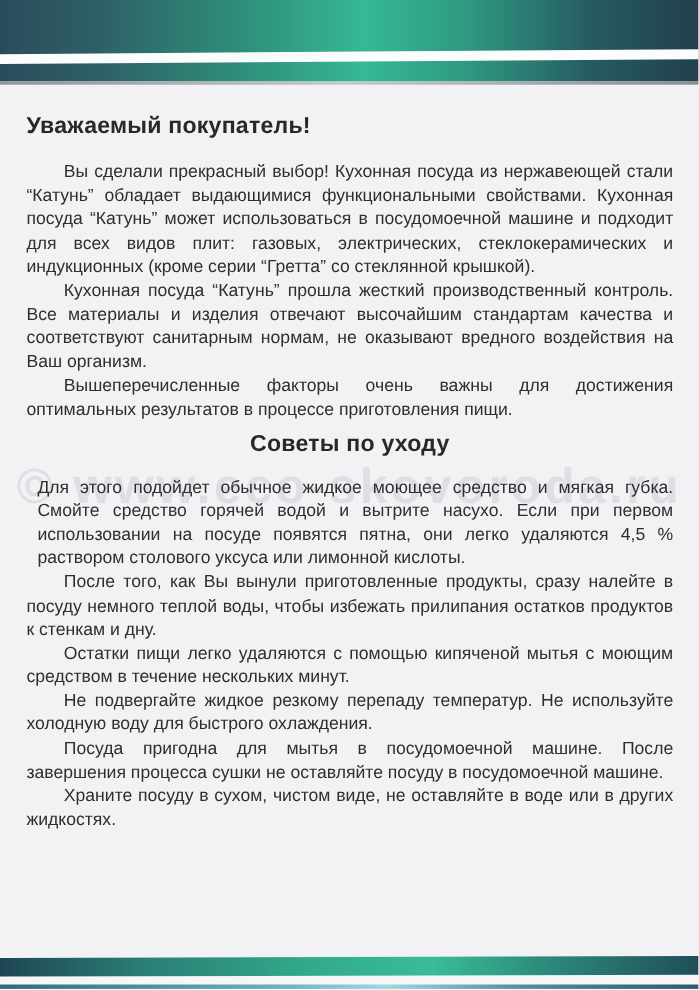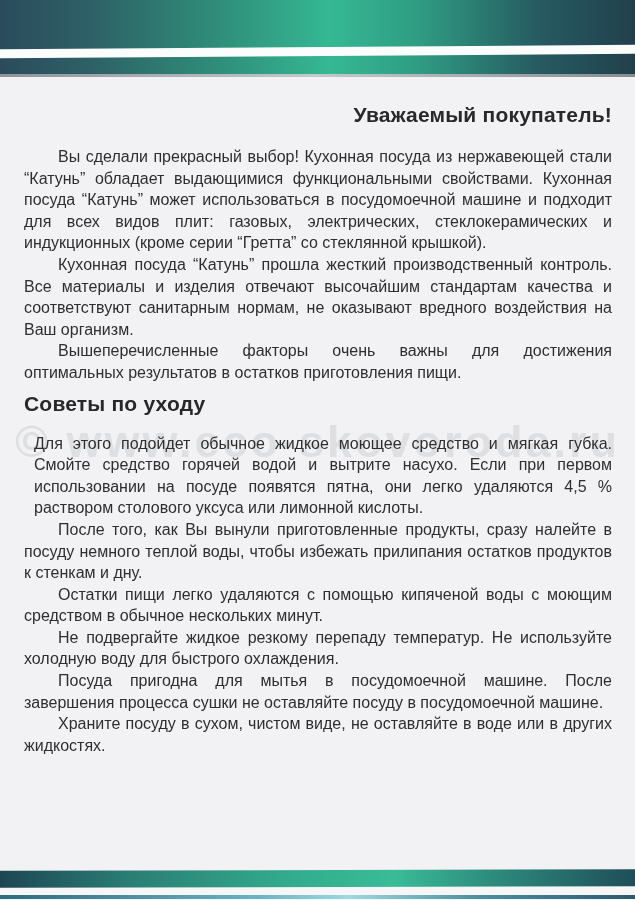--- a/index.html
+++ b/index.html
@@ -60,27 +60,28 @@
     pointer-events: none;
   }
 
   
   .content {
     position: absolute; top: 77px; left: 0; right: 0;
     padding: 0 23px 0 24px;
     color: #2e2e30;
   }
   h1.greeting-title {
-    text-align: right;
+    text-align: left;
     font-size: 21px; font-weight: 700;
     margin: 26px 0 19px 0;
     letter-spacing: 0.2px;
     color: #28282a;
   }
   h2.care-title {
+    text-align: center;
     font-size: 21px; font-weight: 700;
     margin: 8px 0 17px 0;
     letter-spacing: 0.2px;
     color: #28282a;
   }
   p.para {
     margin: 0;
     font-size: 16px;
     line-height: 21.6px;
     text-align: justify;
@@ -99,27 +100,27 @@
   <div class="top-band-edge"></div>
 
   <div class="watermark">© www.eco-skovoroda.ru</div>
 
   <div class="content">
 
     <h1 class="greeting-title">Уважаемый покупатель!</h1>
 
     <p class="para">Вы сделали прекрасный выбор! Кухонная посуда из нержавеющей стали “Катунь” обладает выдающимися функциональными свойствами. Кухонная посуда “Катунь” может использоваться в посудомоечной машине и подходит для всех видов плит: газовых, электрических, стеклокерамических и индукционных (кроме серии “Гретта” со стеклянной крышкой).</p>
     <p class="para">Кухонная посуда “Катунь” прошла жесткий производственный контроль. Все материалы и изделия отвечают высочайшим стандартам качества и соответствуют санитарным нормам, не оказывают вредного воздействия на Ваш организм.</p>
-    <p class="para">Вышеперечисленные факторы очень важны для достижения оптимальных результатов в остатков приготовления пищи.</p>
+    <p class="para">Вышеперечисленные факторы очень важны для достижения оптимальных результатов в процессе приготовления пищи.</p>
 
     <h2 class="care-title">Советы по уходу</h2>
 
     <p class="para no-indent">Для этого подойдет обычное жидкое моющее средство и мягкая губка. Смойте средство горячей водой и вытрите насухо. Если при первом использовании на посуде появятся пятна, они легко удаляются 4,5 % раствором столового уксуса или лимонной кислоты.</p>
     <p class="para">После того, как Вы вынули приготовленные продукты, сразу налейте в посуду немного теплой воды, чтобы избежать прилипания остатков продуктов к стенкам и дну.</p>
-    <p class="para">Остатки пищи легко удаляются с помощью кипяченой воды с моющим средством в обычное нескольких минут.</p>
+    <p class="para">Остатки пищи легко удаляются с помощью кипяченой мытья с моющим средством в течение нескольких минут.</p>
     <p class="para">Не подвергайте жидкое резкому перепаду температур. Не используйте холодную воду для быстрого охлаждения.</p>
     <p class="para">Посуда пригодна для мытья в посудомоечной машине. После завершения процесса сушки не оставляйте посуду в посудомоечной машине.</p>
     <p class="para">Храните посуду в сухом, чистом виде, не оставляйте в воде или в других жидкостях.</p>
 
   </div>
 
   <div class="bottom-band">
     <div class="bb-main"></div>
     <div class="bb-thin"></div>
   </div>

